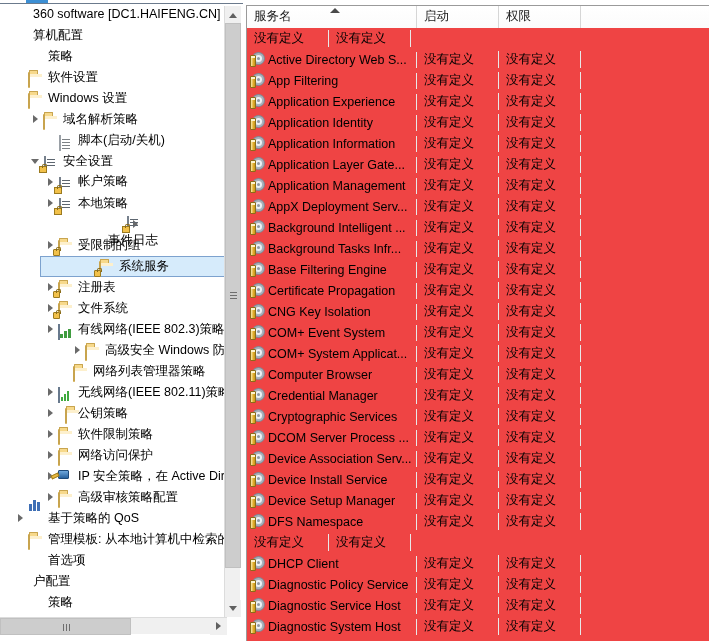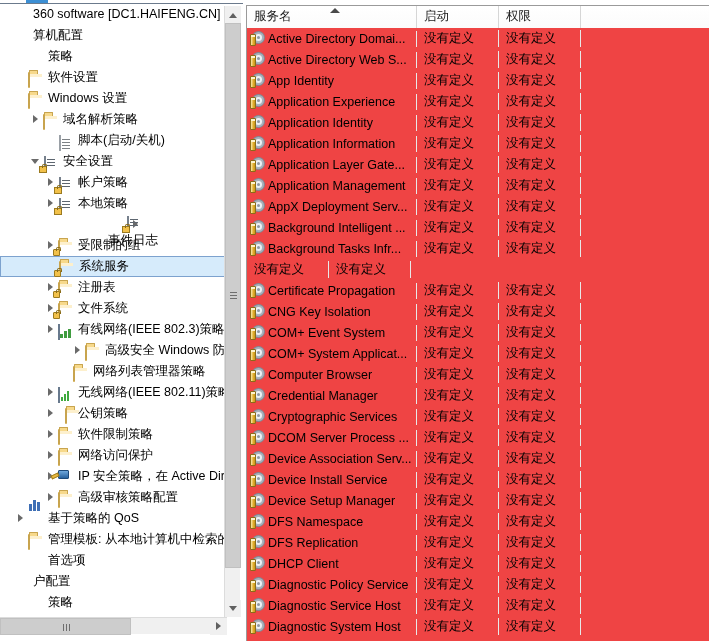--- a/index.html
+++ b/index.html
@@ -489,41 +489,41 @@
         <div class="tnode" style="padding-left: 45px;">
           <span class="twist"></span>
           <span class="ticon"><span class="ico-doc"><i class="ln" style="top: 3px;"></i><i class="ln" style="top: 6px;"></i><i class="ln" style="top: 9px;"></i><i class="ln" style="top: 12px;"></i></span></span>
           <span class="tlabel">脚本(启动/关机)</span>
         </div>
         <div class="tnode" style="padding-left: 30px; align-items: center;">
           <span class="twist open"></span>
           <span class="ticon"><span class="ico-server"><i class="bar" style="top: 2px;"></i><i class="bar" style="top: 5px;"></i><i class="bar" style="top: 8px;"></i><i class="lk2"></i></span></span>
           <span class="tlabel">安全设置</span>
         </div>
-        <div class="tnode" style="padding-left: 45px;">
+        <div class="tnode" style="padding-left: 45px; font-family: Liberation Mono, monospace;">
           <span class="twist closed"></span>
           <span class="ticon"><span class="ico-server"><i class="bar" style="top: 2px;"></i><i class="bar" style="top: 5px;"></i><i class="bar" style="top: 8px;"></i><i class="lk2"></i></span></span>
           <span class="tlabel">帐户策略</span>
         </div>
         <div class="tnode" style="padding-left: 45px;">
           <span class="twist closed"></span>
           <span class="ticon"><span class="ico-server"><i class="bar" style="top: 2px;"></i><i class="bar" style="top: 5px;"></i><i class="bar" style="top: 8px;"></i><i class="lk2"></i></span></span>
           <span class="tlabel">本地策略</span>
         </div>
         <div class="tnode" style="padding-left: 45px; flex-direction: column;">
           <span class="twist closed"></span>
           <span class="ticon"><span class="ico-server"><i class="bar" style="top: 2px;"></i><i class="bar" style="top: 5px;"></i><i class="bar" style="top: 8px;"></i><i class="lk2"></i></span></span>
           <span class="tlabel">事件日志</span>
         </div>
         <div class="tnode" style="padding-left: 45px;">
           <span class="twist closed"></span>
           <span class="ticon"><span class="ico-folder ico-folder-lock"><span class="lk"></span></span></span>
           <span class="tlabel">受限制的组</span>
         </div>
-        <div class="tnode selected" style="padding-left: 45px;">
+        <div class="tnode selected" style="padding-left: 45px; margin-left: 40px;">
           <span class="twist"></span>
           <span class="ticon"><span class="ico-folder ico-folder-lock"><span class="lk"></span></span></span>
           <span class="tlabel">系统服务</span>
         </div>
         <div class="tnode" style="padding-left: 45px;">
           <span class="twist closed"></span>
           <span class="ticon"><span class="ico-folder ico-folder-lock"><span class="lk"></span></span></span>
           <span class="tlabel">注册表</span>
         </div>
         <div class="tnode" style="padding-left: 45px;">
@@ -619,27 +619,20 @@
 
   <div id="list-pane">
     <div class="lheader" id="list-header">
         <div class="lh-cell c0"><span>服务名</span><span class="sortmark"></span></div>
         <div class="lh-cell c1"><span>启动</span></div>
         <div class="lh-cell c2"><span>权限</span></div>
         <div class="lh-cell c3"><span></span></div>
       </div>
     <div class="lrows" id="list-rows">
         <div class="lrow">
-          <div class="cell-name">
-            <span class="svc-ico">
-              <span class="gear"></span>
-              <span class="cyl"></span>
-            </span>
-            <span>Active Directory Domai...</span>
-          </div>
           <div class="cell-start">没有定义</div>
           <div class="cell-perm">没有定义</div>
           <div class="cell-blank"></div>
         </div>
         <div class="lrow">
           <div class="cell-name">
             <span class="svc-ico">
               <span class="gear"></span>
               <span class="cyl"></span>
             </span>
@@ -648,21 +641,21 @@
           <div class="cell-start">没有定义</div>
           <div class="cell-perm">没有定义</div>
           <div class="cell-blank"></div>
         </div>
         <div class="lrow">
           <div class="cell-name">
             <span class="svc-ico">
               <span class="gear"></span>
               <span class="cyl"></span>
             </span>
-            <span>App Identity</span>
+            <span>App Filtering</span>
           </div>
           <div class="cell-start">没有定义</div>
           <div class="cell-perm">没有定义</div>
           <div class="cell-blank"></div>
         </div>
         <div class="lrow">
           <div class="cell-name">
             <span class="svc-ico">
               <span class="gear"></span>
               <span class="cyl"></span>
@@ -751,20 +744,27 @@
               <span class="gear"></span>
               <span class="cyl"></span>
             </span>
             <span>Background Tasks Infr...</span>
           </div>
           <div class="cell-start">没有定义</div>
           <div class="cell-perm">没有定义</div>
           <div class="cell-blank"></div>
         </div>
         <div class="lrow">
+          <div class="cell-name">
+            <span class="svc-ico">
+              <span class="gear"></span>
+              <span class="cyl"></span>
+            </span>
+            <span>Base Filtering Engine</span>
+          </div>
           <div class="cell-start">没有定义</div>
           <div class="cell-perm">没有定义</div>
           <div class="cell-blank"></div>
         </div>
         <div class="lrow">
           <div class="cell-name">
             <span class="svc-ico">
               <span class="gear"></span>
               <span class="cyl"></span>
             </span>
@@ -900,27 +900,20 @@
               <span class="gear"></span>
               <span class="cyl"></span>
             </span>
             <span>DFS Namespace</span>
           </div>
           <div class="cell-start">没有定义</div>
           <div class="cell-perm">没有定义</div>
           <div class="cell-blank"></div>
         </div>
         <div class="lrow">
-          <div class="cell-name">
-            <span class="svc-ico">
-              <span class="gear"></span>
-              <span class="cyl"></span>
-            </span>
-            <span>DFS Replication</span>
-          </div>
           <div class="cell-start">没有定义</div>
           <div class="cell-perm">没有定义</div>
           <div class="cell-blank"></div>
         </div>
         <div class="lrow">
           <div class="cell-name">
             <span class="svc-ico">
               <span class="gear"></span>
               <span class="cyl"></span>
             </span>

